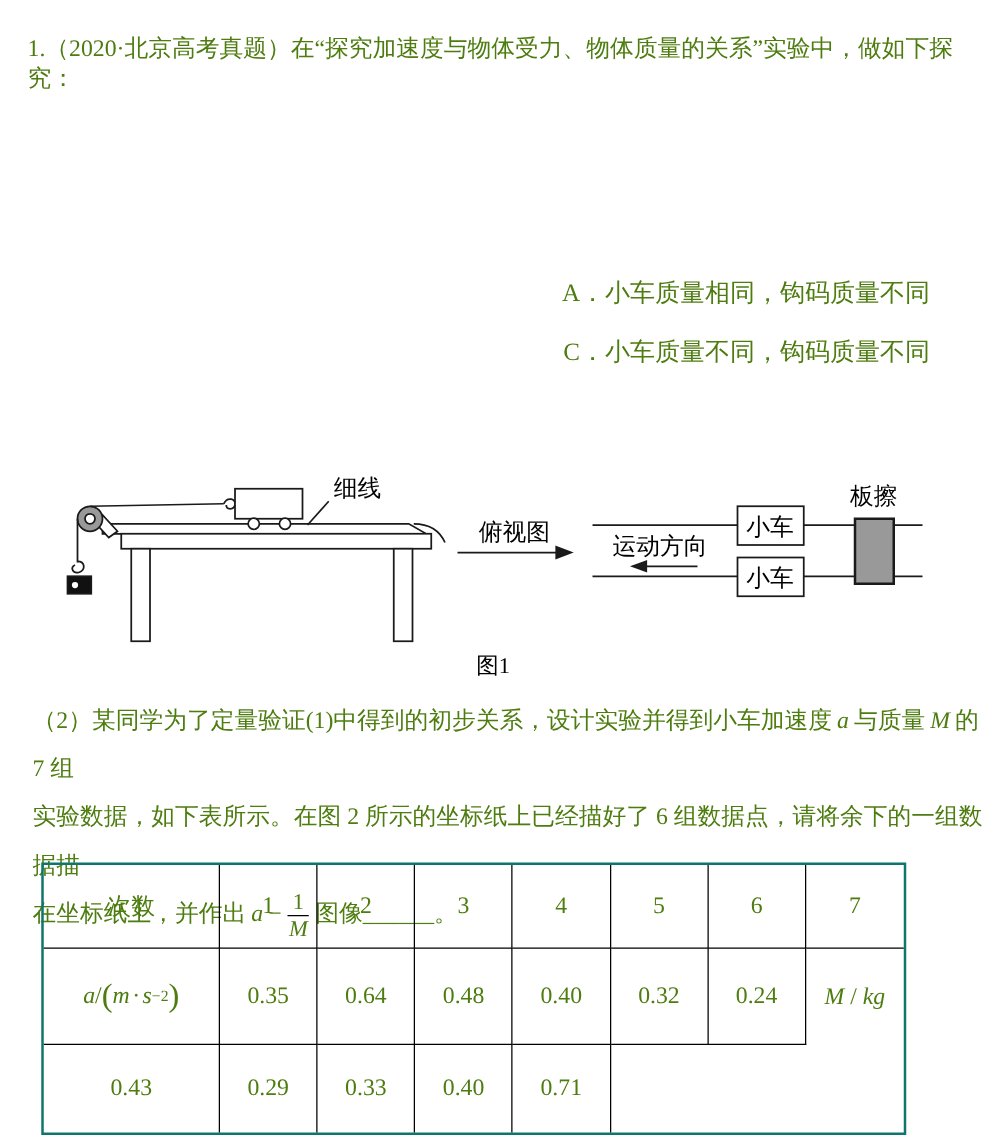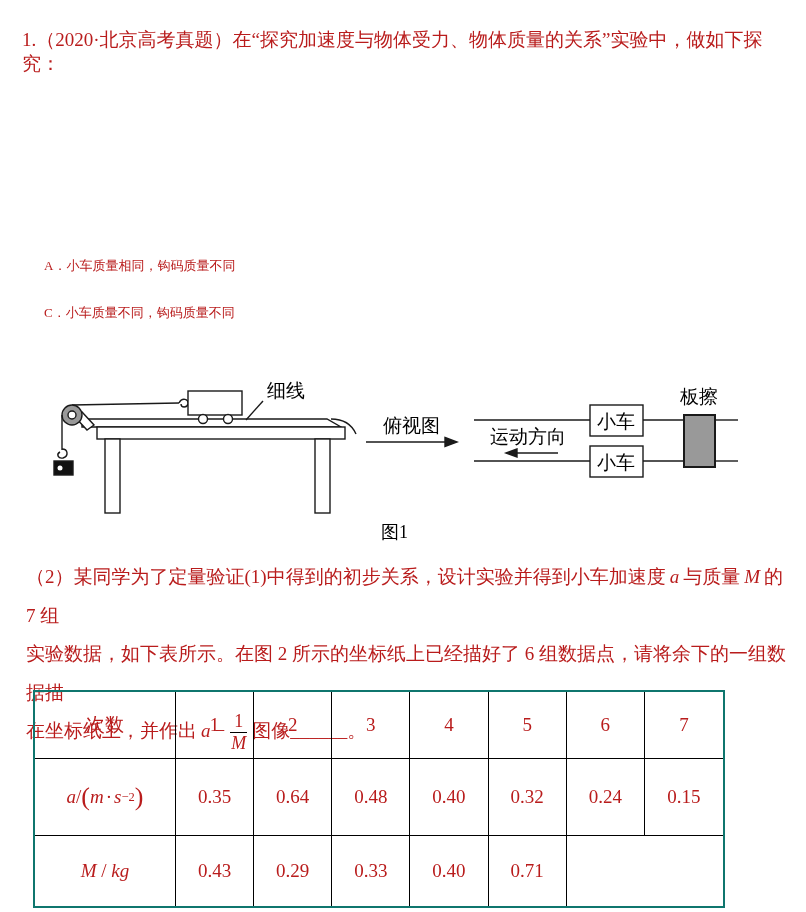--- a/index.html
+++ b/index.html
@@ -1,24 +1,24 @@
 <!DOCTYPE html>
 <html><head>
 <meta charset="utf-8">
 <style>
   html,body{margin:0;padding:0;background:#fff;}
   .page{
     position:relative;width:806px;height:912px;background:#ffffff;
     font-family:"Liberation Serif","DejaVu Serif",serif;
-    color:#b91c1c;overflow:hidden;
+    color:#4d7c0f;overflow:hidden;
   }
   .intro{position:absolute;left:22px;top:28px;width:770px;font-size:19px;line-height:24px;}
   .para1{position:absolute;left:24px;top:64px;width:768px;font-size:19px;line-height:38.5px;}
   .para1 .ln-first{padding-left:19px;}
-  .options{position:absolute;left:44px;top:243px;width:700px;font-size:13px;line-height:46.5px;}
+  .options{position:absolute;left:44px;top:212px;width:700px;font-size:20px;line-height:46.5px;text-align:right;}
   .figure-svg{position:absolute;left:0;top:370px;}
   .para2{position:absolute;left:26px;top:558px;width:768px;font-size:19px;line-height:38.5px;}
   .mvar{font-style:italic;font-family:"Liberation Serif","DejaVu Serif",serif;margin:0 4px;}
   .frac{display:inline-flex;flex-direction:column;align-items:center;vertical-align:middle;
         margin:0 5px;line-height:1.05;font-size:18px;}
   .frac .num{border-bottom:1.4px solid #000;padding:0 4px 1px 4px;}
   .frac .den{font-style:italic;padding-top:1px;}
   .blank{letter-spacing:0;}
   
   .dtable{
@@ -130,21 +130,20 @@
         <i>s</i>
         <sup class="exp">−2</sup>
         <span class="bp">)</span>
     </div>
     <div class="cell">0.35</div>
     <div class="cell">0.64</div>
     <div class="cell">0.48</div>
     <div class="cell">0.40</div>
     <div class="cell">0.32</div>
     <div class="cell">0.24</div>
-    <div class="cell">0.15</div>
 
     <div class="cell rowlab lastrow">
       <i>M</i>
         <span style="white-space:pre;"> / </span>
         <i>kg</i>
     </div>
     <div class="cell lastrow">0.43</div>
     <div class="cell lastrow">0.29</div>
     <div class="cell lastrow">0.33</div>
     <div class="cell lastrow">0.40</div>

